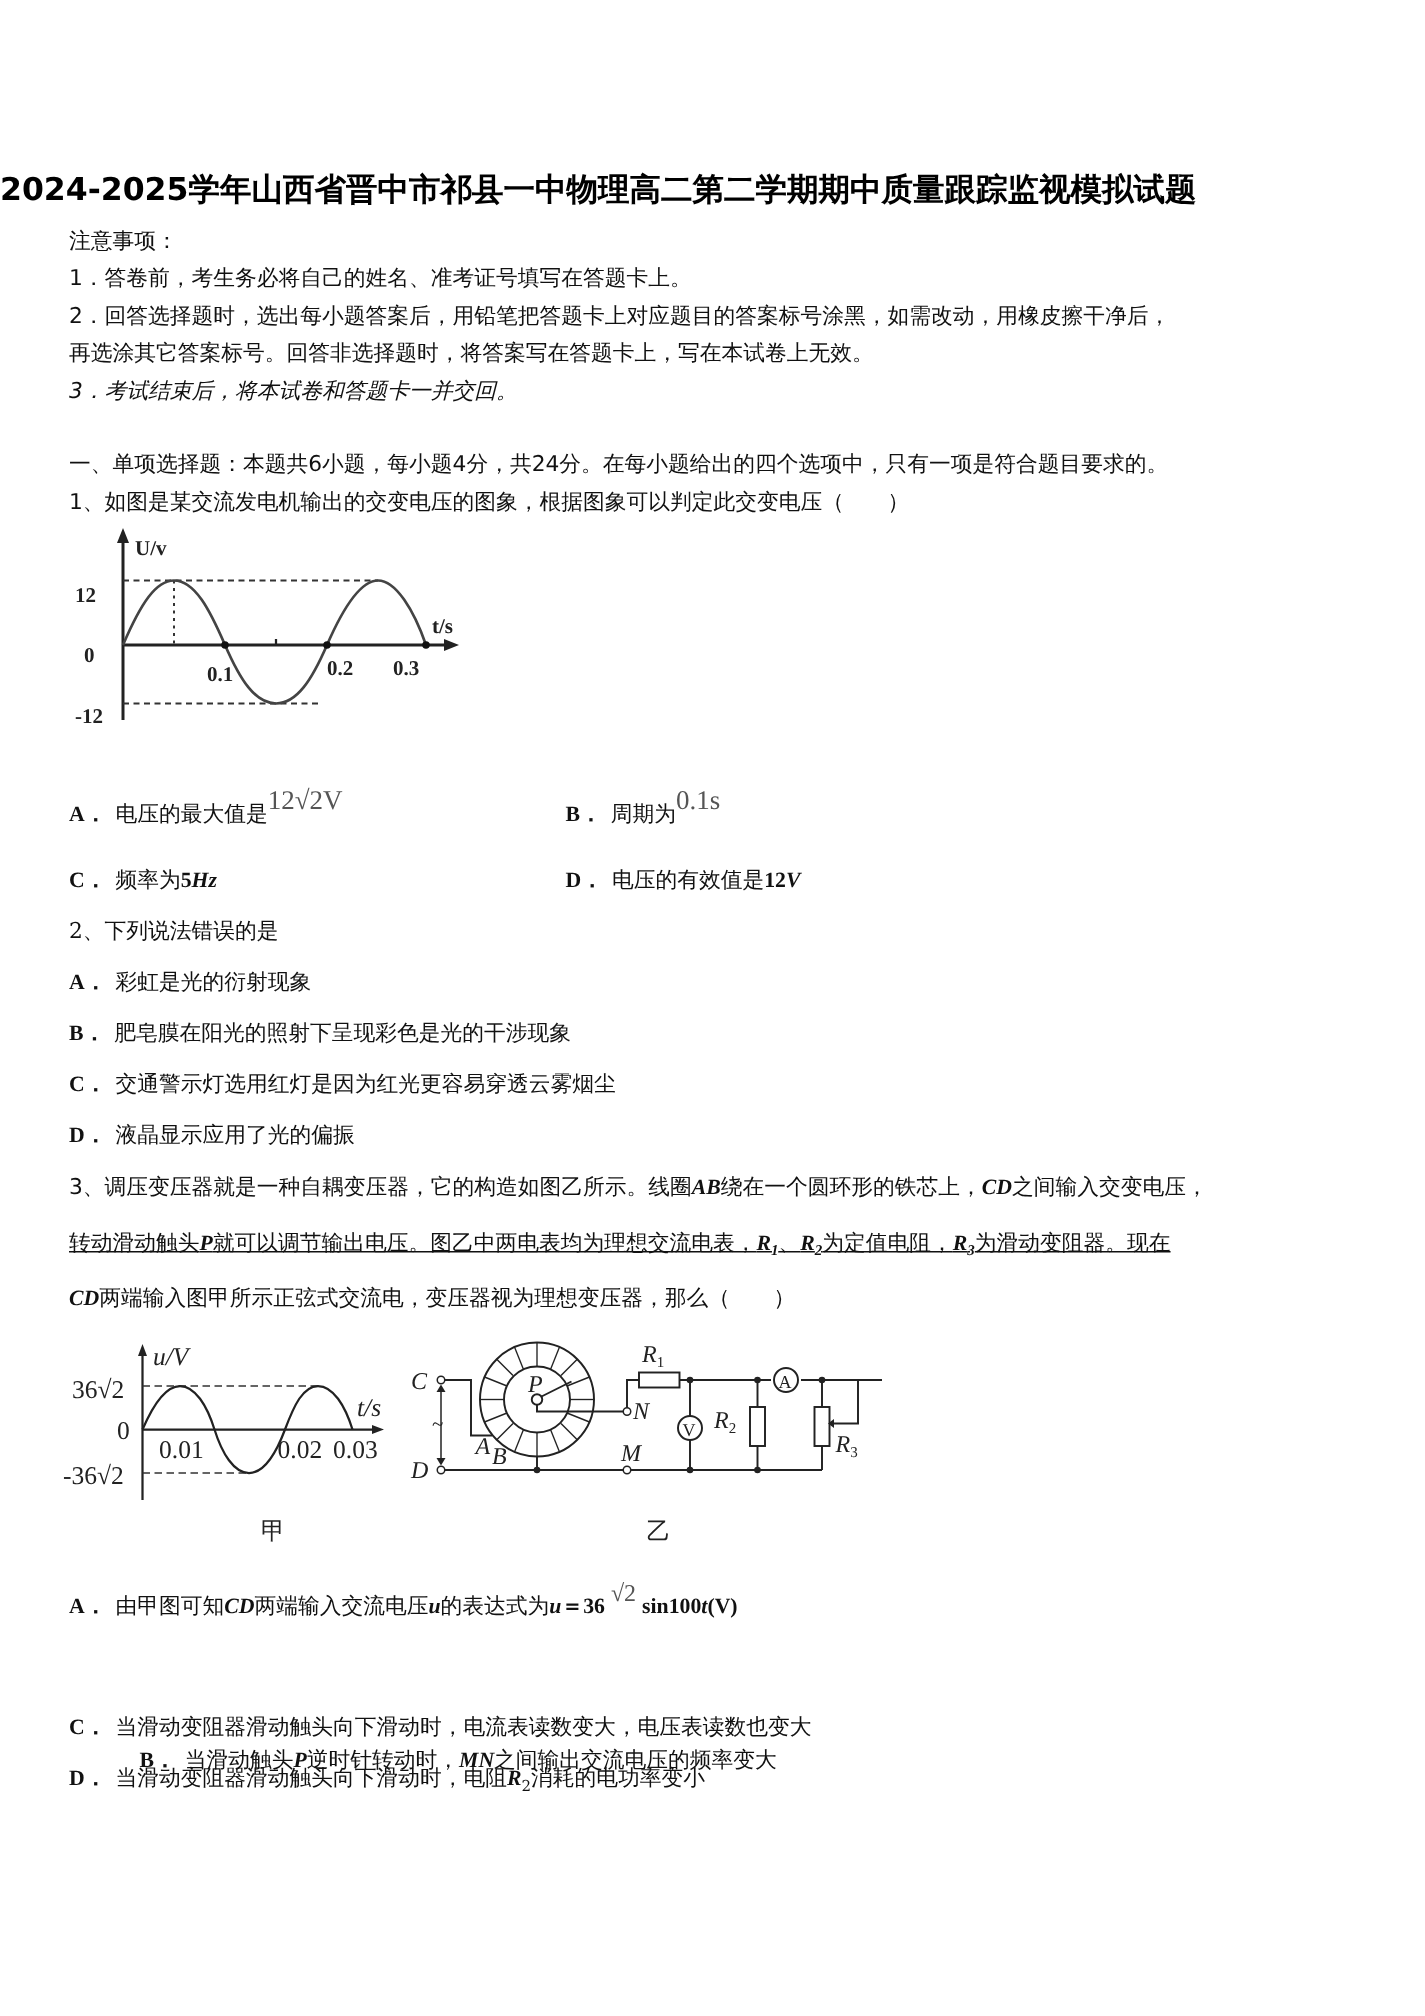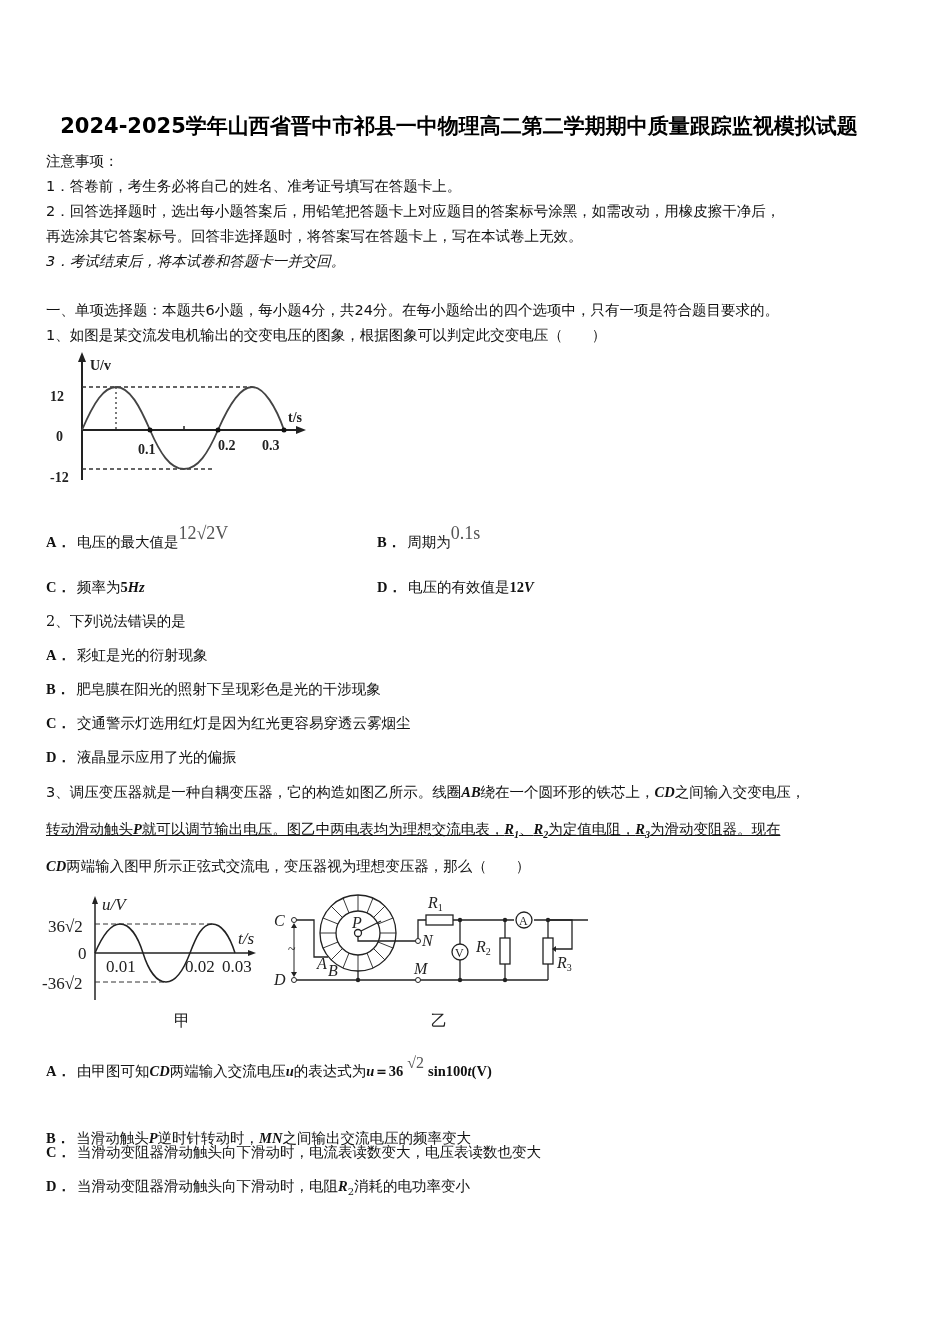--- a/index.html
+++ b/index.html
@@ -1,19 +1,19 @@
 <!DOCTYPE html>
 <html><head>
   <meta charset="utf-8">
   <style>
     * { margin: 0; padding: 0; box-sizing: border-box; }
     html, body { width: 950px; height: 1344px; background: #ffffff; overflow: hidden; }
     body { position: relative; font-family: "DejaVu Sans", "Liberation Sans", sans-serif; color: #111; }
     .abs { position: absolute; }
-    .title { left: 0; width: 918px; top: 112px; text-align: center; font-size: 21px; font-weight: bold; letter-spacing: 0px; color: #000; }
+    .title { left: 0; width: 918px; top: 112px; text-align: left; font-size: 21px; font-weight: bold; letter-spacing: 0px; color: #000; }
     .line { left: 46px; font-size: 14.5px; line-height: 20px; white-space: nowrap; color: #111; }
     .opt { font-family: "DejaVu Serif", "Liberation Serif", serif; }
     .opt-letter { font-family: "Liberation Serif", serif; font-weight: bold; margin-right: 6px; }
     .it { font-family: "Liberation Serif", serif; font-style: italic; font-weight: bold; }
     .b { font-family: "Liberation Serif", serif; font-weight: bold; }
     .math { font-family: "Liberation Serif", serif; font-size: 18px; color: #555; position: relative; top: -8px; margin-top: 48px; }
     sub { font-size: 10px; }
     svg text { font-family: "Liberation Serif", serif; }
   </style>
 </head>
@@ -202,21 +202,21 @@
   </g>
   <text x="251" y="37" font-size="12" fill="#222">A</text>
   <text x="187" y="69" font-size="12" fill="#222">V</text>
   <text x="20" y="66" font-size="14" fill="#222">~</text>
   <text x="163" y="138" font-size="16" fill="#222" font-family="DejaVu Sans, sans-serif">乙</text>
 </svg>
 
 <div class="abs line opt" style="top:1061px;">
   <span class="opt-letter">A．</span><span>由甲图可知</span><span class="it">CD</span><span>两端输入交流电压</span><span class="it">u</span><span>的表达式为</span><span class="it">u</span><span class="b">＝36</span><span class="math" style="font-size:16px; margin:0 4px;">√2</span><span class="b">sin100</span><span class="it">t</span><span class="b">(V)</span>
 </div>
-<div class="abs line opt" style="top:1128px;">
+<div class="abs line opt" style="top:1164px;margin-left:47px;">
   <span class="opt-letter">B．</span><span>当滑动触头</span><span class="it">P</span><span>逆时针转动时，</span><span class="it">MN</span><span>之间输出交流电压的频率变大</span>
 </div>
 <div class="abs line opt" style="top:1142px;">
   <span class="opt-letter">C．</span><span>当滑动变阻器滑动触头向下滑动时，电流表读数变大，电压表读数也变大</span>
 </div>
 <div class="abs line opt" style="top:1176px;">
   <span class="opt-letter">D．</span><span>当滑动变阻器滑动触头向下滑动时，电阻</span><span class="it">R</span><sub>2</sub><span>消耗的电功率变小</span>
 </div>
 
 </body></html>

